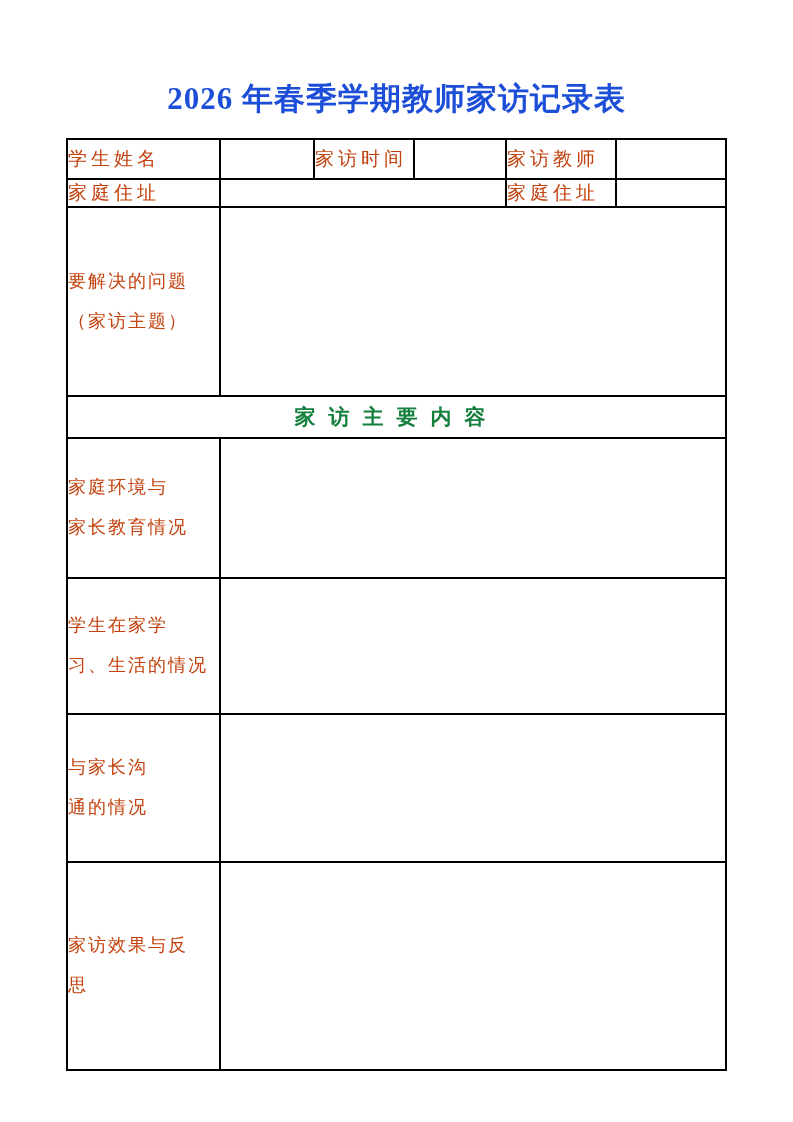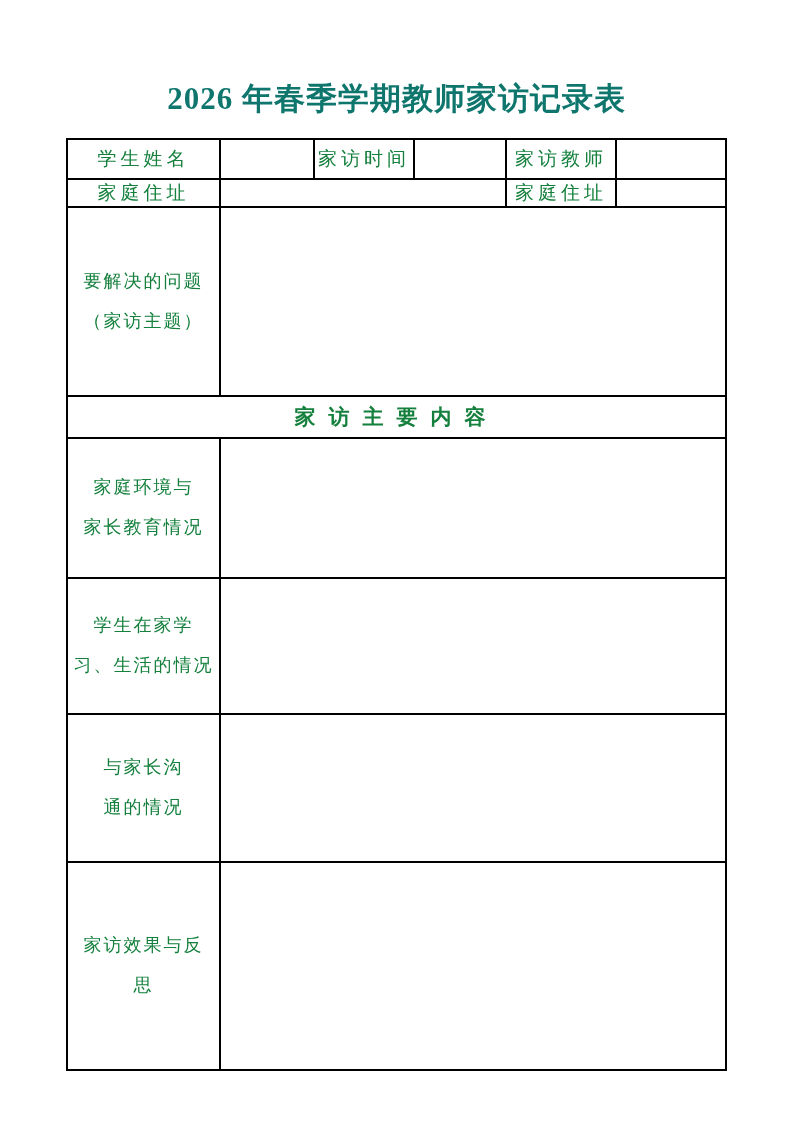--- a/index.html
+++ b/index.html
@@ -20,42 +20,41 @@
     padding-top: 78px;
     background: #ffffff;
   }
   .doc-title {
     margin: 0 0 18px 0;
     text-align: center;
     font-size: 31px;
     font-weight: bold;
     letter-spacing: 1px;
     font-family: "Liberation Serif", serif;
-    color: #0f766e;
+    color: #1d4ed8;
   }
   table.record-table {
     border-collapse: collapse;
     table-layout: fixed;
     width: 659px;
     margin: 0 auto;
   }
   table.record-table td,
   table.record-table th {
     border: 2px solid #000000;
     padding: 0;
     background: #ffffff;
   }
   .label-cell {
-    text-align: center;
     vertical-align: middle;
     font-weight: normal;
     font-size: 19px;
     letter-spacing: 4px;
     font-family: Liberation Sans, sans-serif;
-    color: #15803d;
+    color: #c2410c;
     white-space: pre-line;
   }
   .label-multi {
     font-size: 18px;
     letter-spacing: 2px;
     line-height: 2.2;
     border-radius: 28px;
   }
   .section-header-cell {
     text-align: center;

